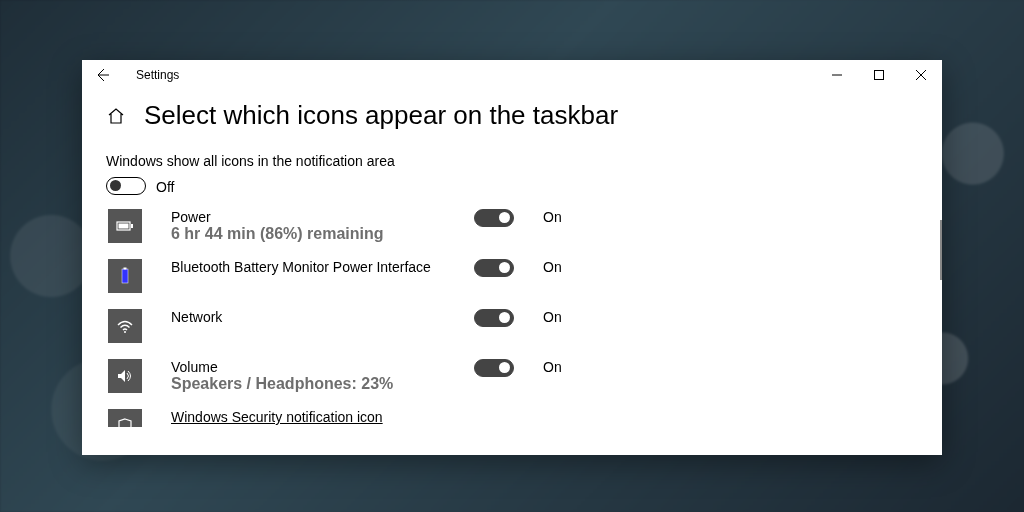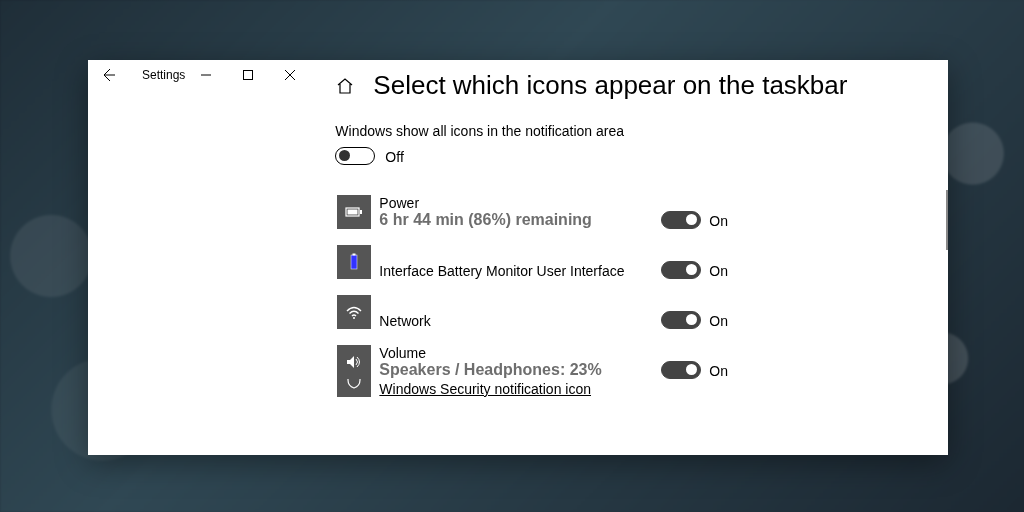--- a/index.html
+++ b/index.html
@@ -16,28 +16,28 @@
     background:
       radial-gradient(circle at 5% 50%, rgba(255,255,255,0.08) 0 40px, transparent 42px),
       radial-gradient(circle at 95% 30%, rgba(255,255,255,0.12) 0 30px, transparent 32px),
       radial-gradient(circle at 92% 70%, rgba(255,255,255,0.15) 0 25px, transparent 27px),
       radial-gradient(circle at 10% 80%, rgba(255,255,255,0.06) 0 50px, transparent 52px),
       linear-gradient(135deg, #1f2e38 0%, #304854 40%, #1c2832 100%);
     filter: blur(1px);
   }
   .window {
     position: absolute;
-    left: 88px;
+    left: 82px;
     top: 60px;
     width: 860px;
     height: 395px;
     background: #fff;
     box-shadow: 0 8px 30px rgba(0,0,0,0.4);
     display: flex;
-    flex-direction: row;
+    flex-direction: column;
     overflow: hidden;
   }
   .titlebar {
     height: 30px;
     display: flex;
     align-items: center;
     padding: 0 0 0 12px;
   }
   .back-btn { width: 24px; display:flex; align-items:center; cursor:pointer; }
   .back-btn svg { width: 16px; height: 16px; }
@@ -62,21 +62,21 @@
   }
   .toggle .knob {
     position:absolute; width:11px; height:11px; background:#333; border-radius:50%;
     top: 2px; left: 3px;
   }
   .toggle.on { background:#444; border-color:#444; }
   .toggle.on .knob { background:#fff; left:auto; right:3px; }
   .toggle.white-border { border-color:#000; }
   .toggle-text { font-size: 14px; color:#000; }
   .list { padding-left: 2px; }
-  .item { display:flex; align-items:flex-end; gap: 8px; height: 50px; }
+  .item { display:flex; align-items:flex-start; gap: 29px; height: 50px; }
   .icon-tile {
     width: 34px; height: 34px; background:#555; display:flex; align-items:center; justify-content:center;
     flex-shrink: 0;
   }
   .icon-tile svg { width: 20px; height: 20px; }
   .texts { width: 270px; overflow:hidden; }
   .name { font-size: 14px; color:#000; white-space:nowrap; overflow:hidden; text-overflow:ellipsis;}
   .sub { font-size: 16px; color:#6e6e6e; white-space:nowrap; overflow:hidden; text-overflow:ellipsis;font-weight:bold;}
   .item .toggle { margin-left: 4px; }
   .cutoff { height: 18px; overflow:hidden;text-decoration:underline; }
@@ -159,21 +159,21 @@
       </div>
 
       <div class="item">
         <div class="icon-tile">
           <svg viewBox="0 0 20 20">
               <rect x="7" y="3" width="6" height="14" stroke="#fff" fill="#33f" stroke-width="0.5"></rect>
               <rect x="8.5" y="1.5" width="3" height="2" fill="#fff"></rect>
             </svg>
         </div>
         <div class="texts">
-          <div class="name">Interface Battery Monitor User Interface</div>
+          <div class="name">Bluetooth Battery Monitor Power Interface</div>
         </div>
         <div class="toggle on">
             <div class="knob"></div>
           </div>
         <div class="toggle-text">On</div>
       </div>
 
       <div class="item">
         <div class="icon-tile">
           <svg viewBox="0 0 20 20">

